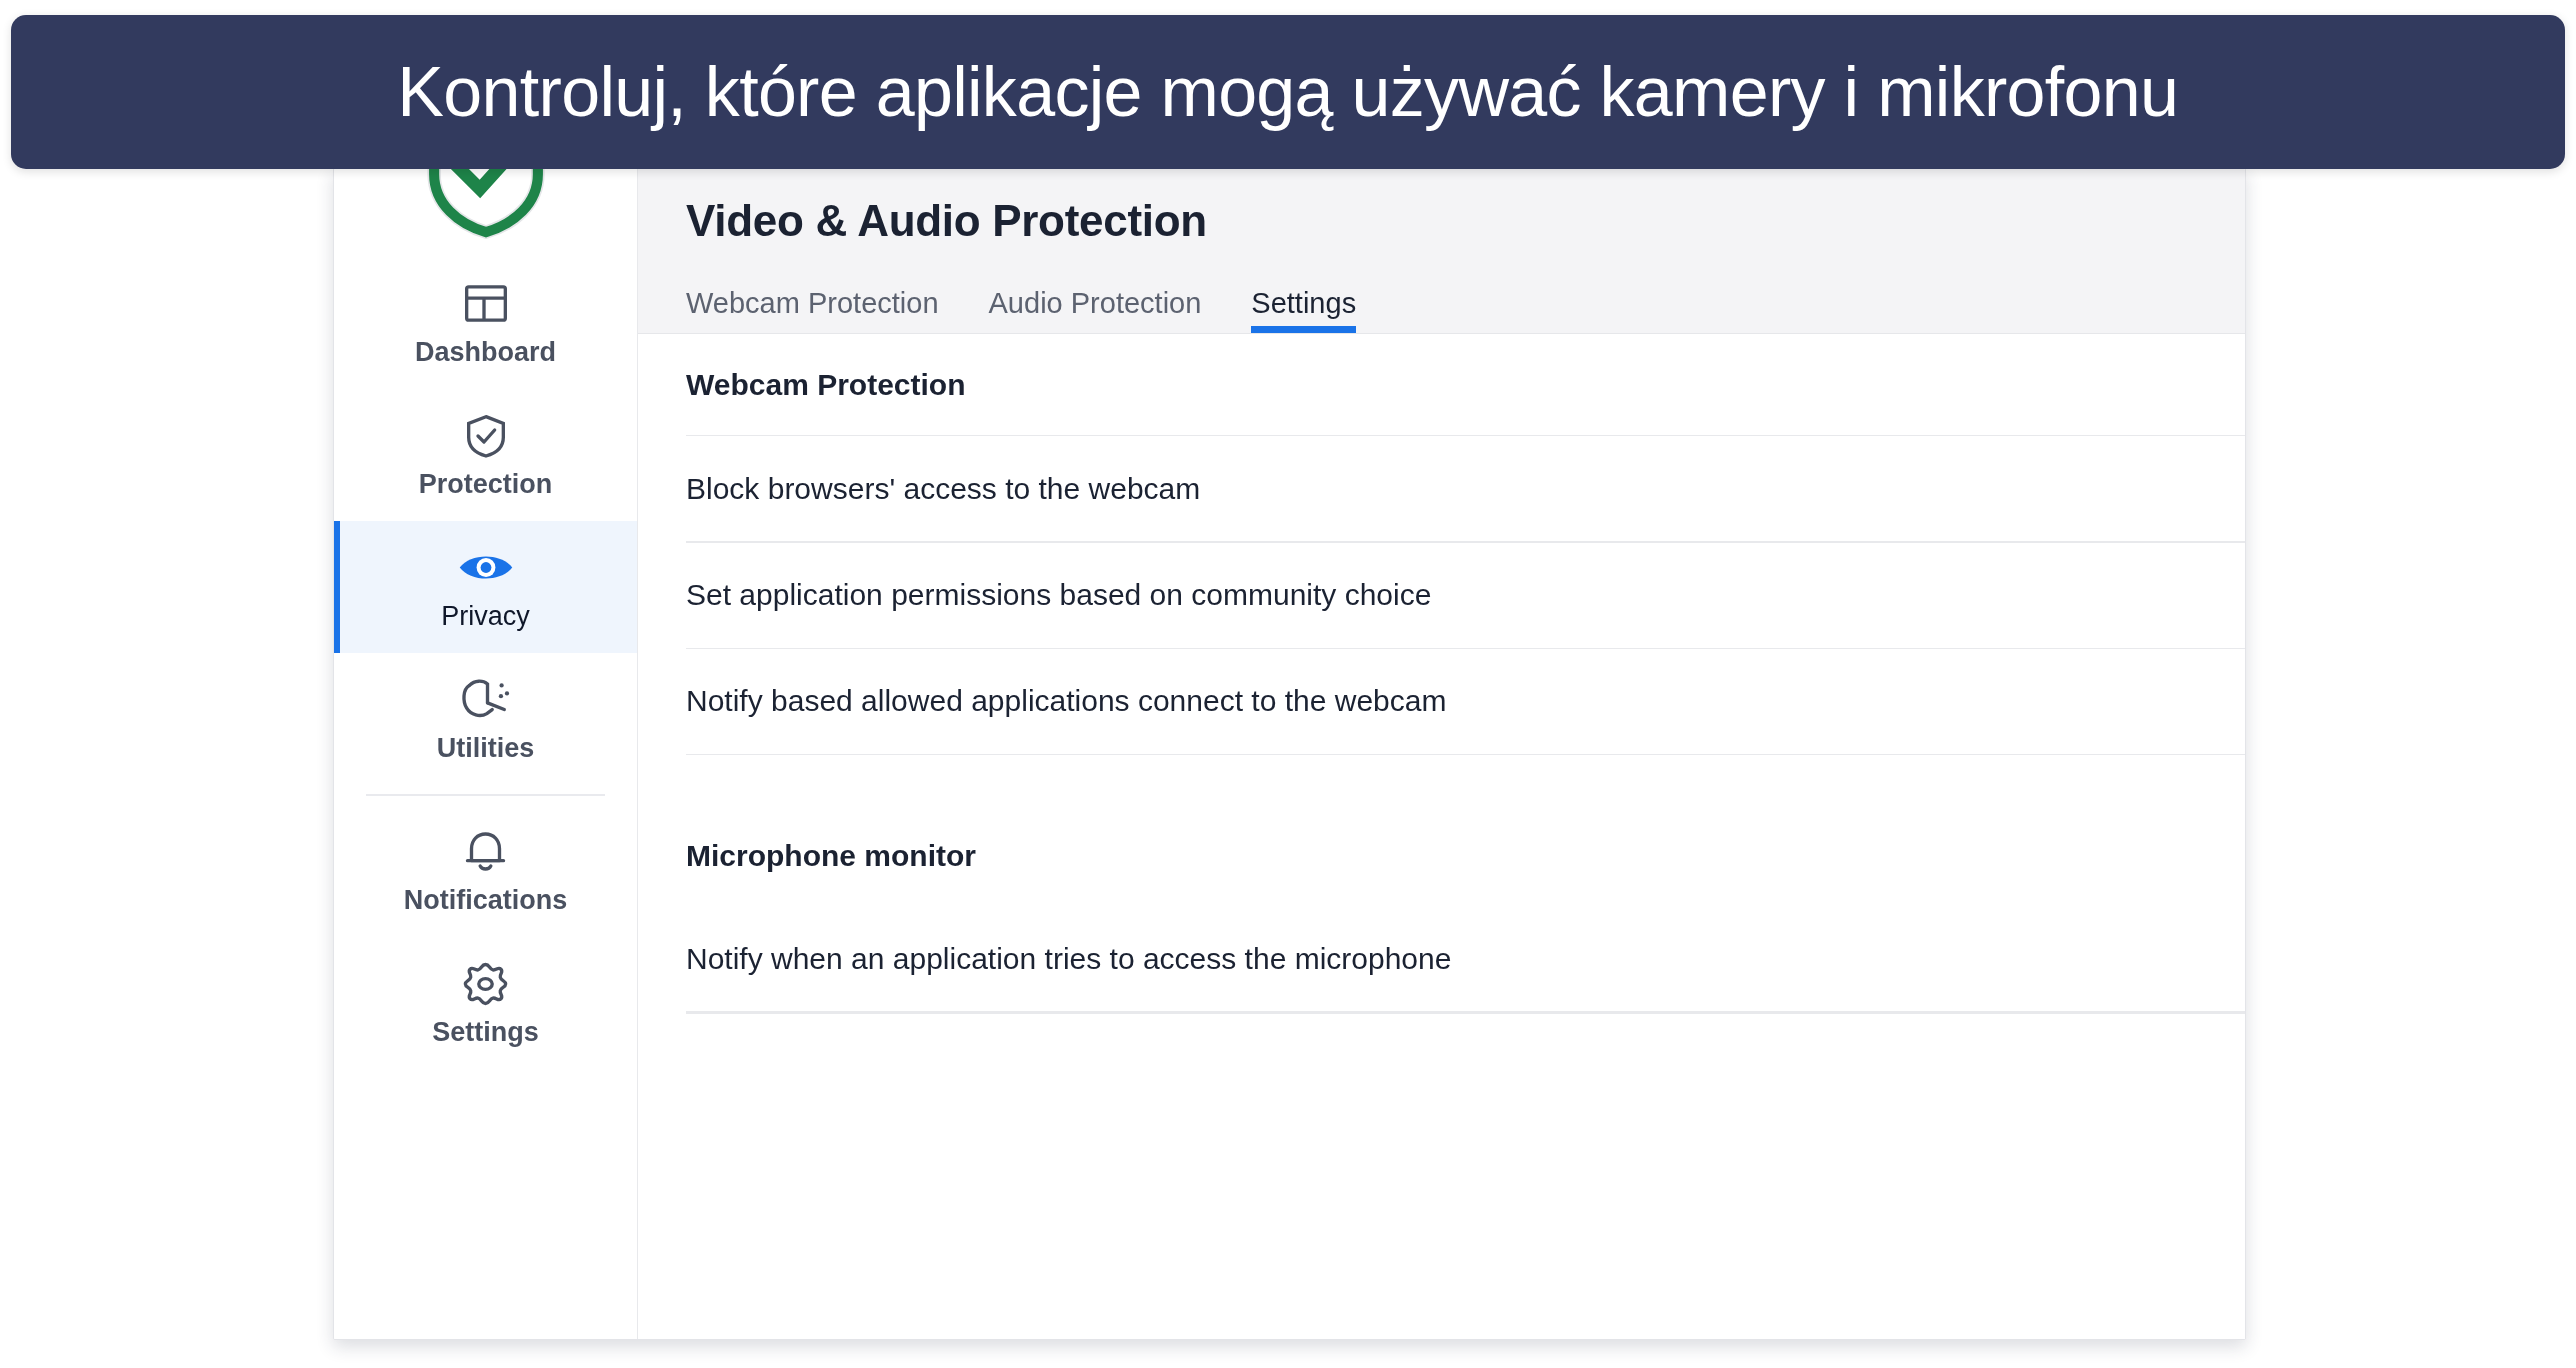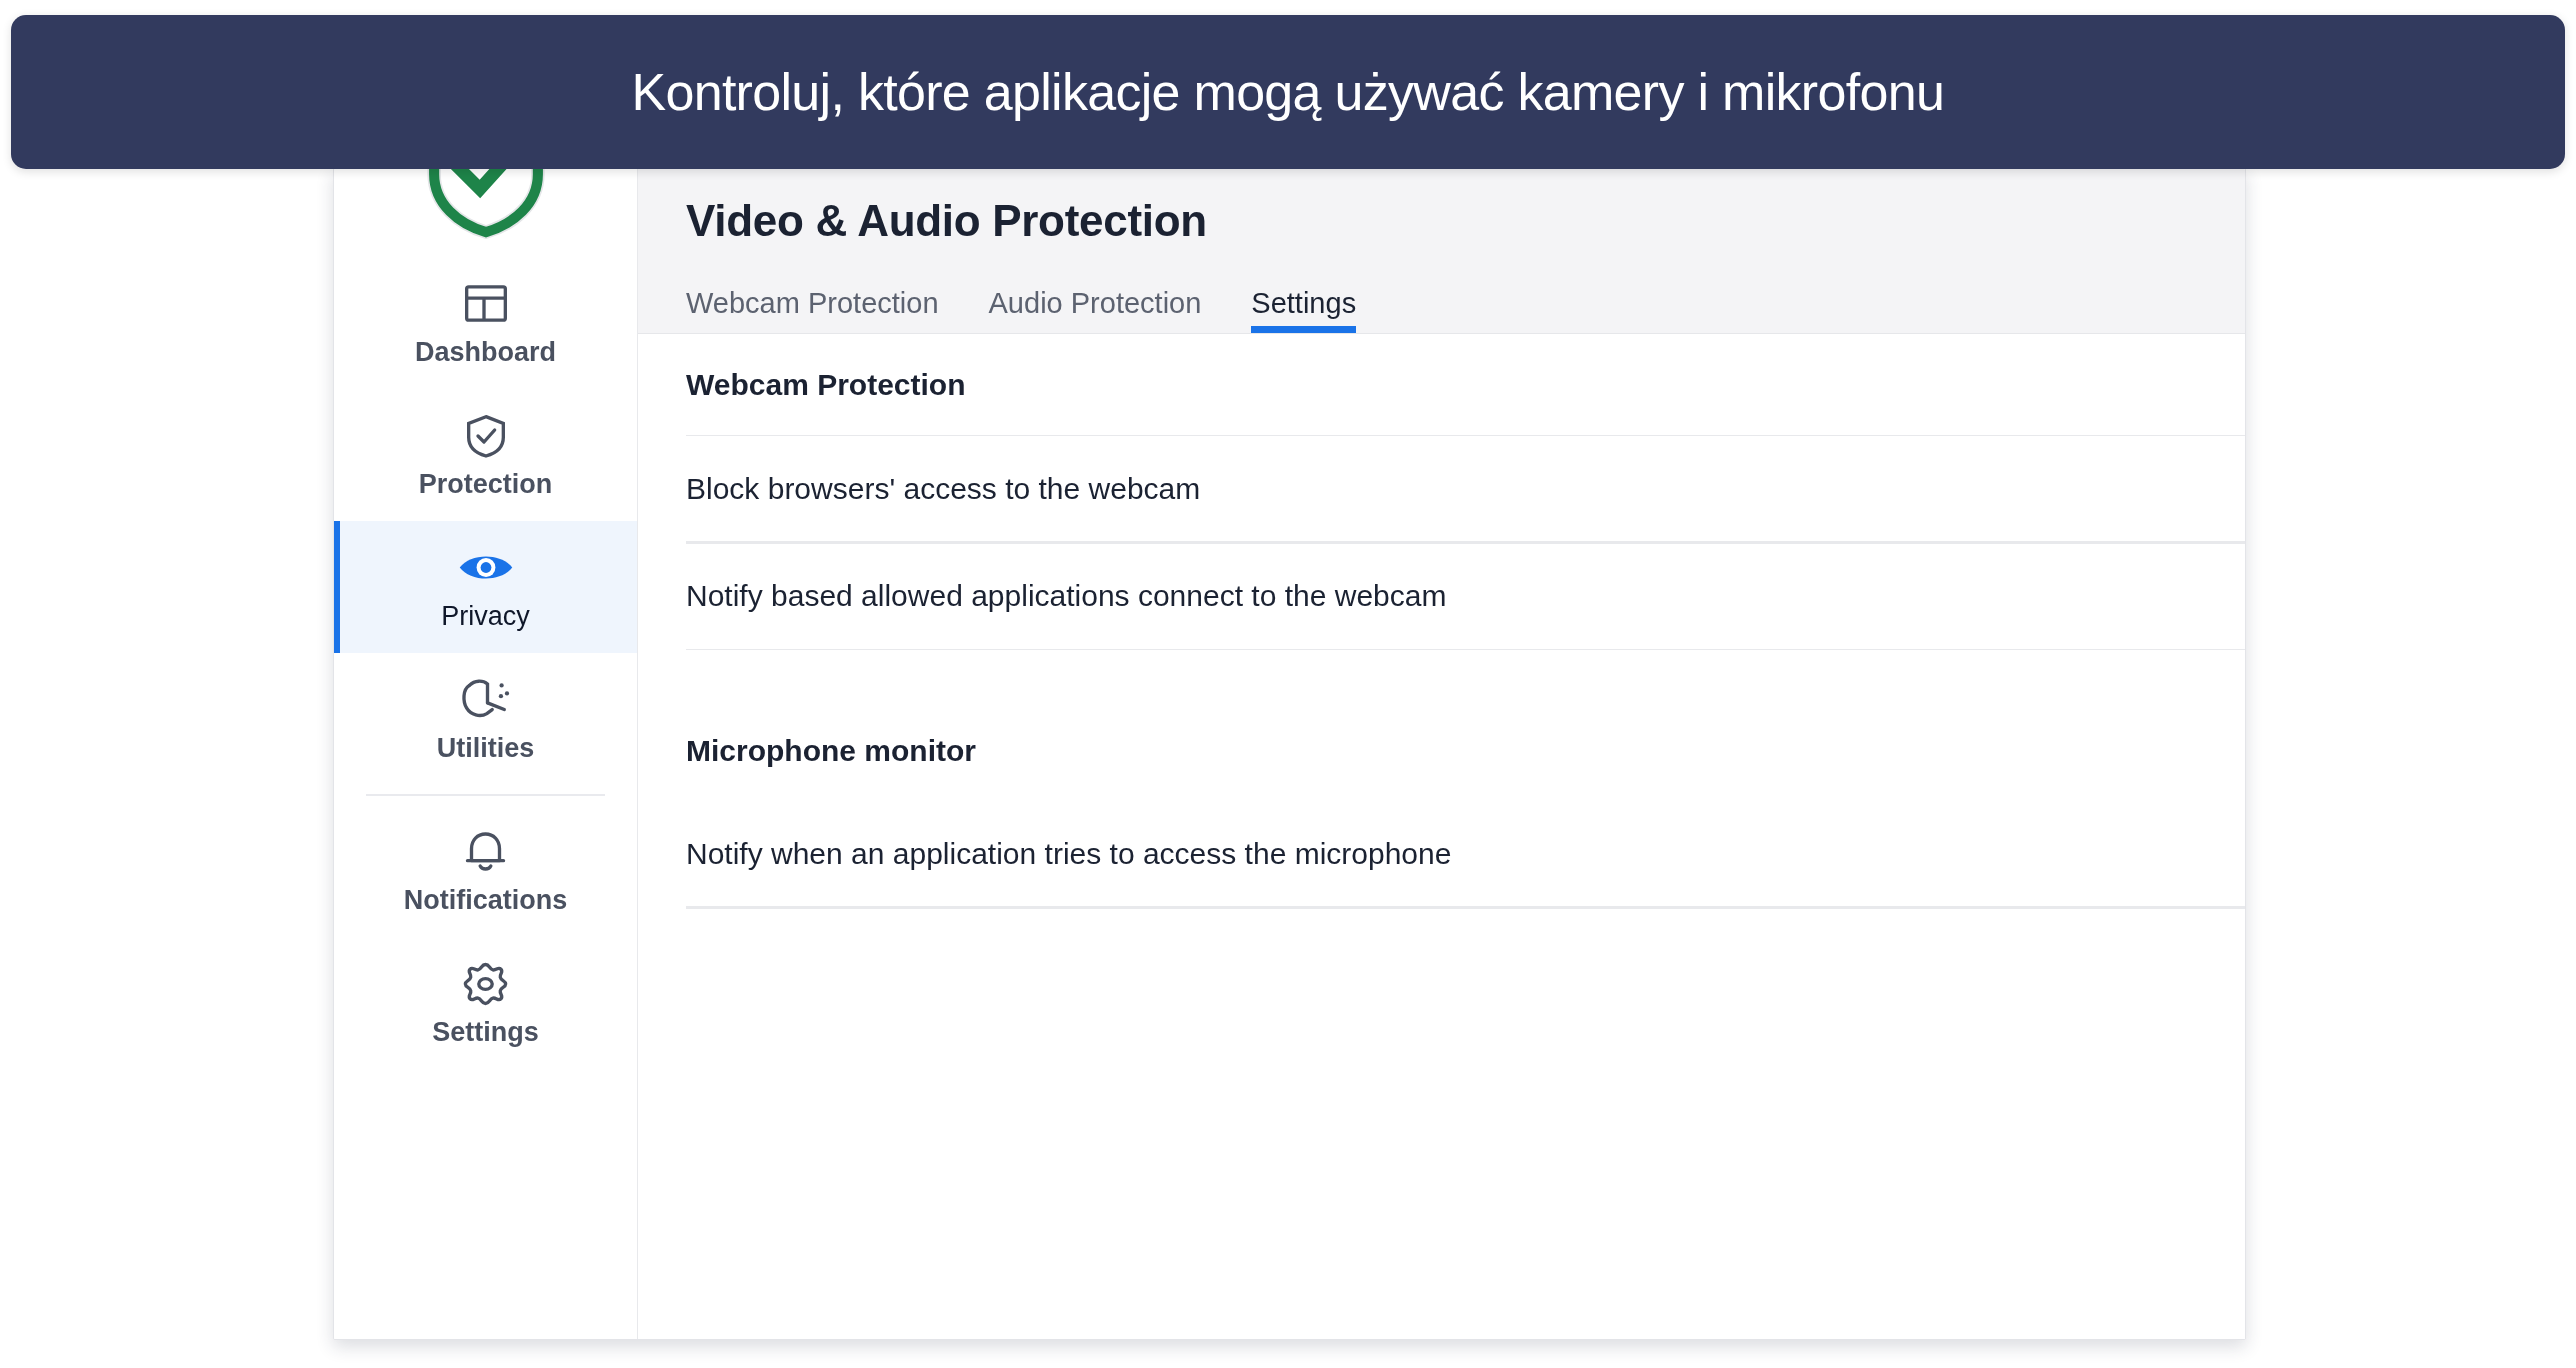--- a/index.html
+++ b/index.html
@@ -29,21 +29,21 @@
     background: #323a5e;
     border-radius: 15px;
     display: flex;
     align-items: center;
     justify-content: center;
     box-shadow: 0 2.7px 9.4px rgba(0,0,0,0.12);
     z-index: 40;
   }
   .banner-text {
     color: #ffffff;
-    font-size: 52px;
+    font-size: 70px;
     font-weight: 400;
     letter-spacing: -0.7px;
     white-space: nowrap;
     line-height: 1;
   }
 
   
   .app-window {
     position: absolute;
     left: 333px;
@@ -310,20 +310,24 @@
           </div>
 
           <div class="row-divider"></div>
 
           <div class="row">
             <span class="row-label">Block browsers' access to the webcam</span>
 
           </div>
           <div class="row-divider"></div>
 
+          <div class="row">
+            <span class="row-label">Set application permissions based on community choice</span>
+
+          </div>
           <div class="row-divider"></div>
 
           <div class="row">
             <span class="row-label">Notify based allowed applications connect to the webcam</span>
 
           </div>
           <div class="row-divider"></div>
         </div>
 
         <div class="group-gap"></div>

